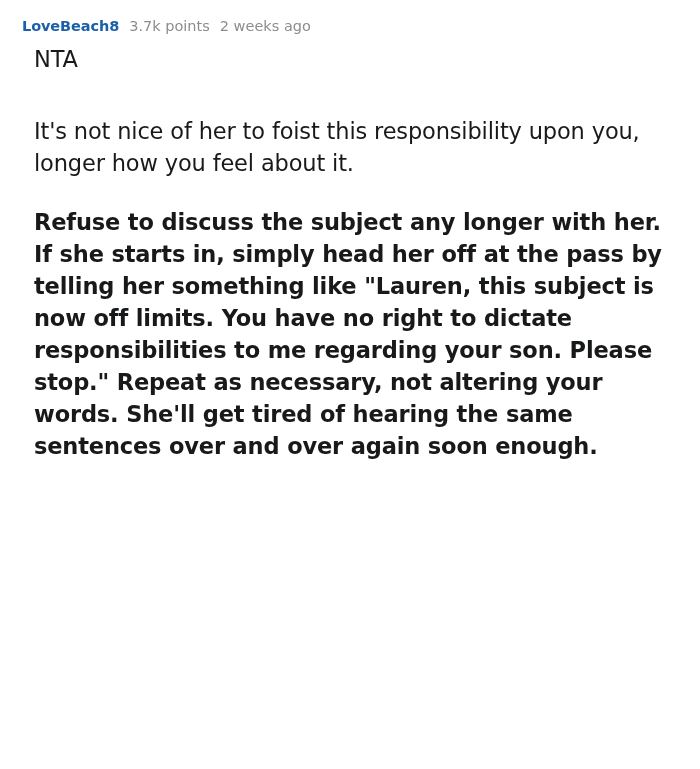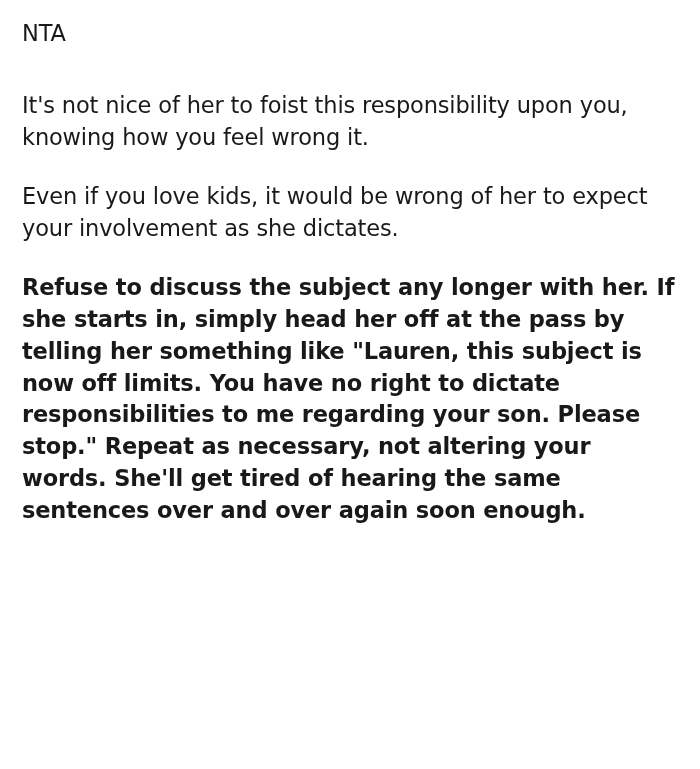--- a/index.html
+++ b/index.html
@@ -38,36 +38,40 @@
     color: #8b8d8f;
     font-weight: normal;
   }
   .body {
     font-size: 22.5px;
     line-height: 1.42;
     color: #18191a;
     letter-spacing: -0.15px;
   }
   .body p {
-    margin: 0 0 27px 0;
+    margin: 0 0 27px 12px;
   }
   .body p.verdict {
     margin-bottom: 40px;
   }
   .body p:last-child {
     margin-bottom: 0;
     font-weight: bold;
   }
 </style>
 </head>
 <body>
 
 <div class="comment">
 
+  <div class="meta">
+    <span class="author">LoveBeach8</span>
+    <span class="points">3.7k points</span>
+    <span class="age">2 weeks ago</span>
+  </div>
 
   <div class="body">
     <p class="verdict">NTA</p>
-    <p>It's not nice of her to foist this responsibility upon you, knowing how you feel wrong it.</p>
-    <p>Even if you love kids, it would be wrong of her to expect your involvement as she dictates.</p>
+    <p>It's not nice of her to foist this responsibility upon you, longer how you feel about it.</p>
     <p>Refuse to discuss the subject any longer with her. If she starts in, simply head her off at the pass by telling her something like "Lauren, this subject is now off limits. You have no right to dictate responsibilities to me regarding your son. Please stop." Repeat as necessary, not altering your words. She'll get tired of hearing the same sentences over and over again soon enough.</p>
   </div>
 
 </div>
 
 </body></html>

